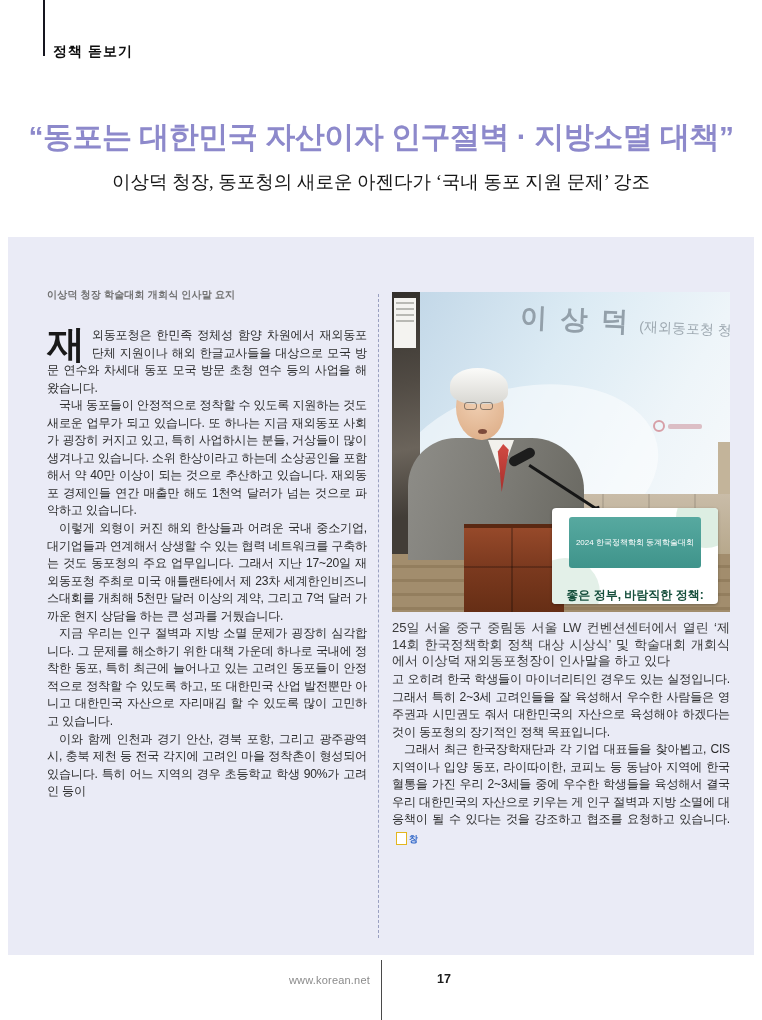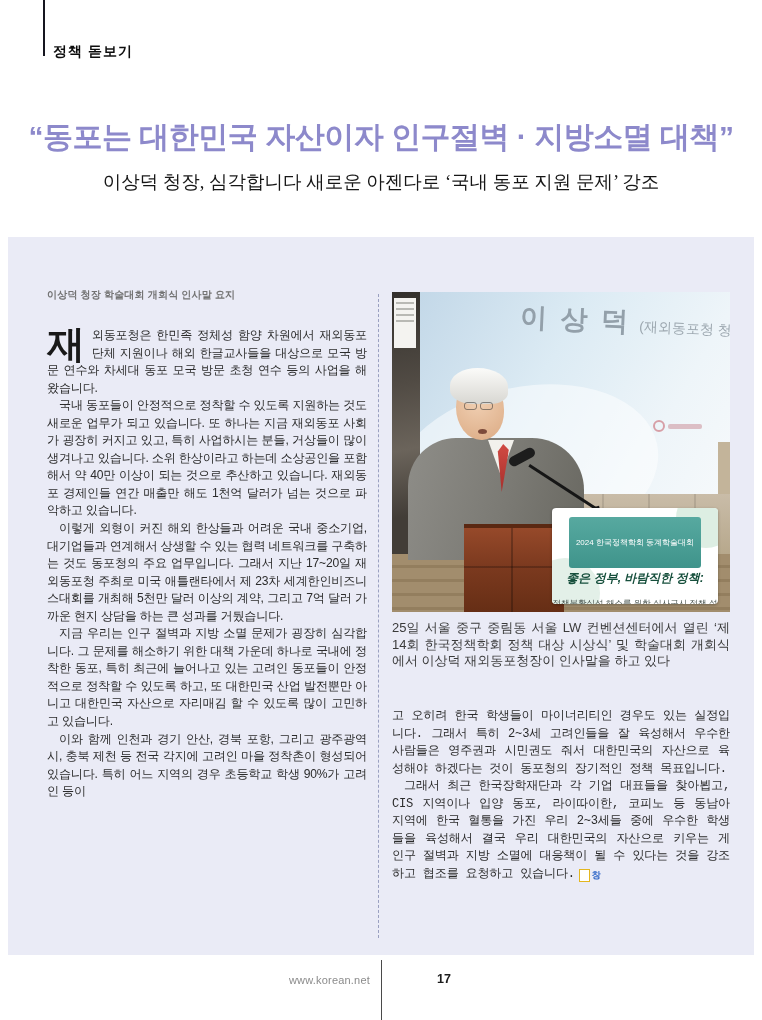--- a/index.html
+++ b/index.html
@@ -18,21 +18,21 @@
               font-size:18.5px; font-weight:500; color:#161616; }
 
   
   .panel { position:absolute; left:8px; right:8px; top:237px; height:718px; background:var(--panel); }
   .section-heading { position:absolute; left:47px; top:288px; font-size:10px; font-weight:bold; color:#737373; letter-spacing:0.2px; }
   .col-divider { position:absolute; left:378px; top:294px; height:644px; width:0; border-left:1px dashed #9aa0c0; }
 
   .bodycol { position:absolute; text-align:justify; color:#2b2b2b;
              font-size:12.1px; line-height:17.55px; letter-spacing:-0.2px; }
   .col-left  { left:47px;  top:327px; width:320px; }
-  .col-right { left:392px; top:708px; width:338px;font-family:Liberation Mono, monospace; }
+  .col-right { left:392px; top:671px; width:338px; }
   .bodycol p.indent { text-indent:12px; }
   .dropcap { float:left; font-size:38px; line-height:31px; font-weight:600; color:#191919; padding:2px 7px 0 0; }
   .endmark { display:inline-block; width:11px; height:13px; border:1px solid #e3b61f; background:#fff;
              color:#2f66c8; font-size:9px; line-height:12px; text-align:center; font-weight:bold;
              margin-left:4px; vertical-align:-1px; }
 
   .caption { position:absolute; left:392px; top:620px; width:338px; text-align:justify;
              font-size:13px; line-height:16.5px; color:#3a3a3a; }
 
   
@@ -79,41 +79,41 @@
   .ph-podium { position:absolute; left:72px; top:232px; width:100px; height:88px; border-top:4px solid #5a2812;
                background-image:linear-gradient(90deg,transparent 0 47px,rgba(0,0,0,.25) 47px 49px,transparent 49px),
                                 linear-gradient(transparent 0 38px,rgba(0,0,0,.22) 38px 40px,transparent 40px),
                                 linear-gradient(180deg,#96492a,#7c3a1f 45%,#662e15); }
   .ph-placard { position:absolute; left:160px; top:216px; width:166px; height:96px; background:#ffffff;
                 border-radius:4px; box-shadow:0 1px 3px rgba(0,0,0,.3); overflow:hidden; text-align:center; }
   .ph-pl-blob1 { position:absolute; right:-18px; top:-20px; width:60px; height:60px; border-radius:50%; background:#ddeee3; }
   .ph-pl-blob2 { position:absolute; left:-22px; bottom:-24px; width:70px; height:70px; border-radius:50%; background:#e3f0e8; }
   .ph-pill { display:inline-block; margin-top:9px; padding:20px 7px; border-radius:3px; position:relative;
              background:linear-gradient(#57a9a0,#3f948b); color:#fff; font-size:8px; }
-  .ph-pl-title { margin-top:2px; font-size:12px; font-weight:800; color:#164f3c; position:relative;font-style:italic; }
+  .ph-pl-title { margin-top:19px; font-size:12px; font-weight:800; color:#164f3c; position:relative; }
   .ph-pl-sub { margin-top:11px; font-size:8.5px; color:#45504b; position:relative; }
   .ph-pl-logo { margin-top:6px; display:flex; justify-content:center; align-items:center; gap:3px; position:relative; }
   .ph-pl-logo .c { width:8px; height:8px; border-radius:50%; background:radial-gradient(#d06a74,#9c3646); }
   .ph-pl-logo .t { width:30px; height:4px; background:#98a09a; border-radius:2px; }
 
   
   .footer-site { position:absolute; left:240px; top:974px; width:130px; text-align:right;
                  font-size:11px; color:#8b8b8b; letter-spacing:.2px; }
   .footer-divider { position:absolute; left:381px; top:960px; width:1px; height:60px; background:#4a4a4a; }
   .footer-page { position:absolute; left:392px; top:972px; font-size:12.5px; font-weight:bold; color:#1c1c1c;margin-left:45px; }
 </style>
 </head>
 <body>
 
 <div class="page">
 
   <div class="tab-rule"></div>
   <div class="tab-label">정책 돋보기</div>
   <h1 class="headline">“동포는 대한민국 자산이자 인구절벽 · 지방소멸 대책”</h1>
-  <h2 class="subtitle">이상덕 청장, 심각합니다 새로운 아젠다로 ‘국내 동포 지원 문제’ 강조</h2>
+  <h2 class="subtitle">이상덕 청장, 동포청의 새로운 아젠다가 ‘국내 동포 지원 문제’ 강조</h2>
 
   <div class="panel"></div>
   <div class="section-heading">이상덕 청장 학술대회 개회식 인사말 요지</div>
   <div class="col-divider"></div>
 
   <div class="bodycol col-left">
     <p><span class="dropcap">재</span><span>외동포청은 한민족 정체성 함양 차원에서 재외동포 단체 지원이나 해외 한글교사들을 대상으로 모국 방문 연수와 차세대 동포 모국 방문 초청 연수 등의 사업을 해 왔습니다.</span></p>
     <p class="indent">국내 동포들이 안정적으로 정착할 수 있도록 지원하는 것도 새로운 업무가 되고 있습니다. 또 하나는 지금 재외동포 사회가 굉장히 커지고 있고, 특히 사업하시는 분들, 거상들이 많이 생겨나고 있습니다. 소위 한상이라고 하는데 소상공인을 포함해서 약 40만 이상이 되는 것으로 추산하고 있습니다. 재외동포 경제인들 연간 매출만 해도 1천억 달러가 넘는 것으로 파악하고 있습니다.</p>
     <p class="indent">이렇게 외형이 커진 해외 한상들과 어려운 국내 중소기업, 대기업들과 연계해서 상생할 수 있는 협력 네트워크를 구축하는 것도 동포청의 주요 업무입니다. 그래서 지난 17~20일 재외동포청 주최로 미국 애틀랜타에서 제 23차 세계한인비즈니스대회를 개최해 5천만 달러 이상의 계약, 그리고 7억 달러 가까운 현지 상담을 하는 큰 성과를 거뒀습니다.</p>
     <p class="indent">지금 우리는 인구 절벽과 지방 소멸 문제가 굉장히 심각합니다. 그 문제를 해소하기 위한 대책 가운데 하나로 국내에 정착한 동포, 특히 최근에 늘어나고 있는 고려인 동포들이 안정적으로 정착할 수 있도록 하고, 또 대한민국 산업 발전뿐만 아니고 대한민국 자산으로 자리매김 할 수 있도록 많이 고민하고 있습니다.</p>

